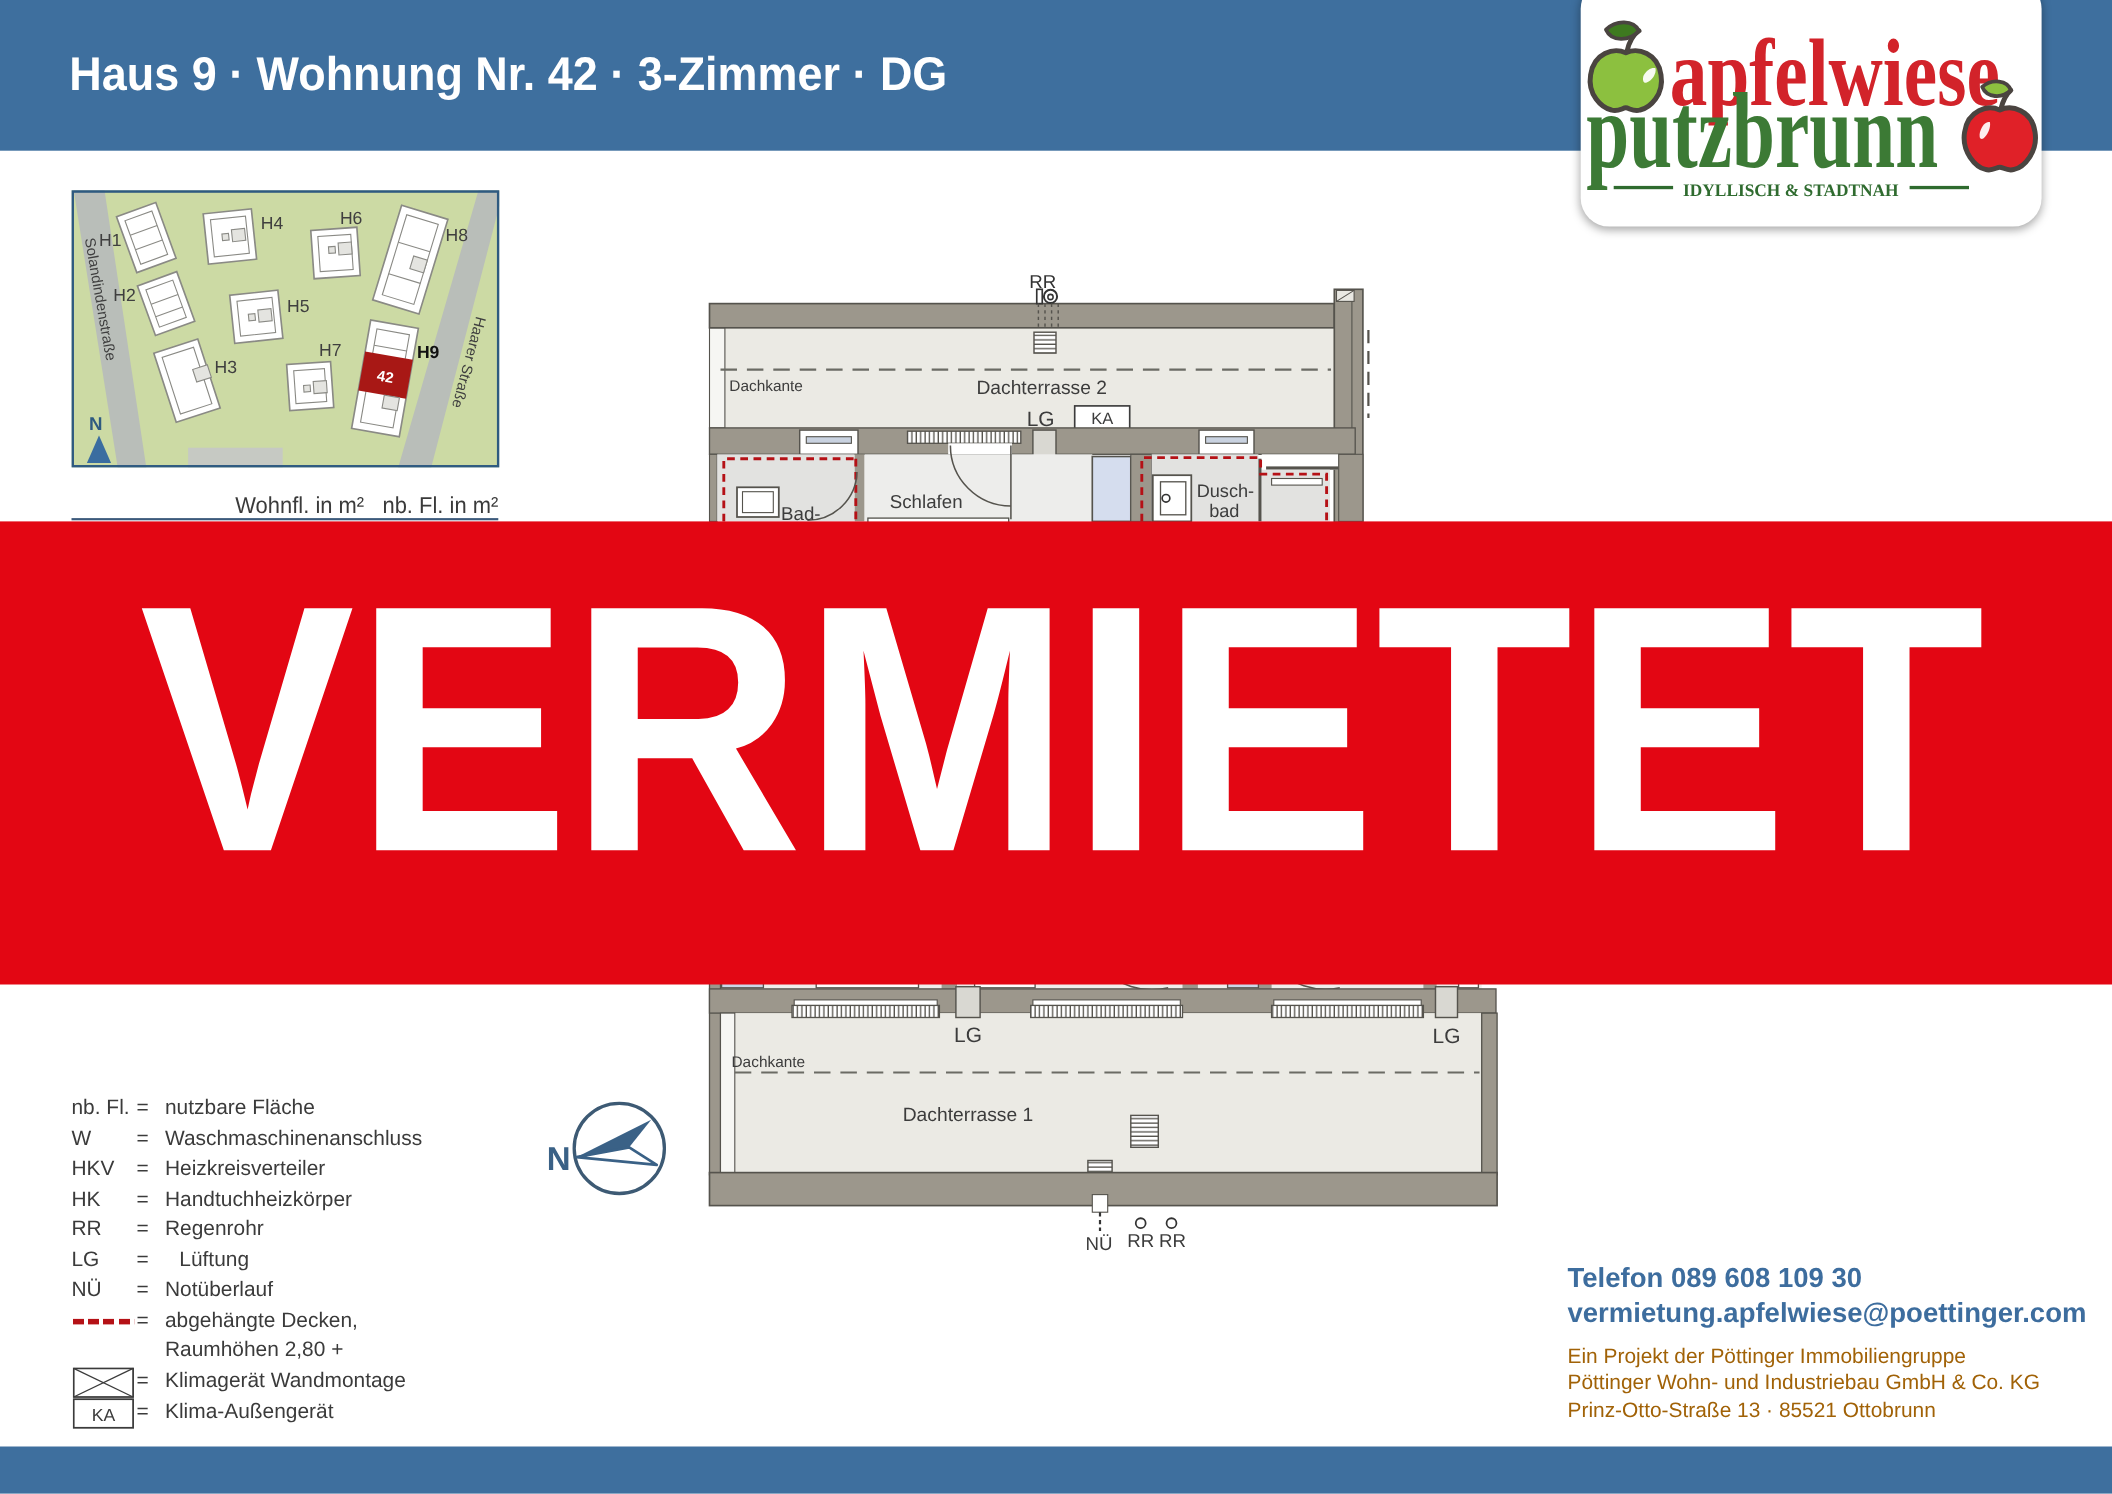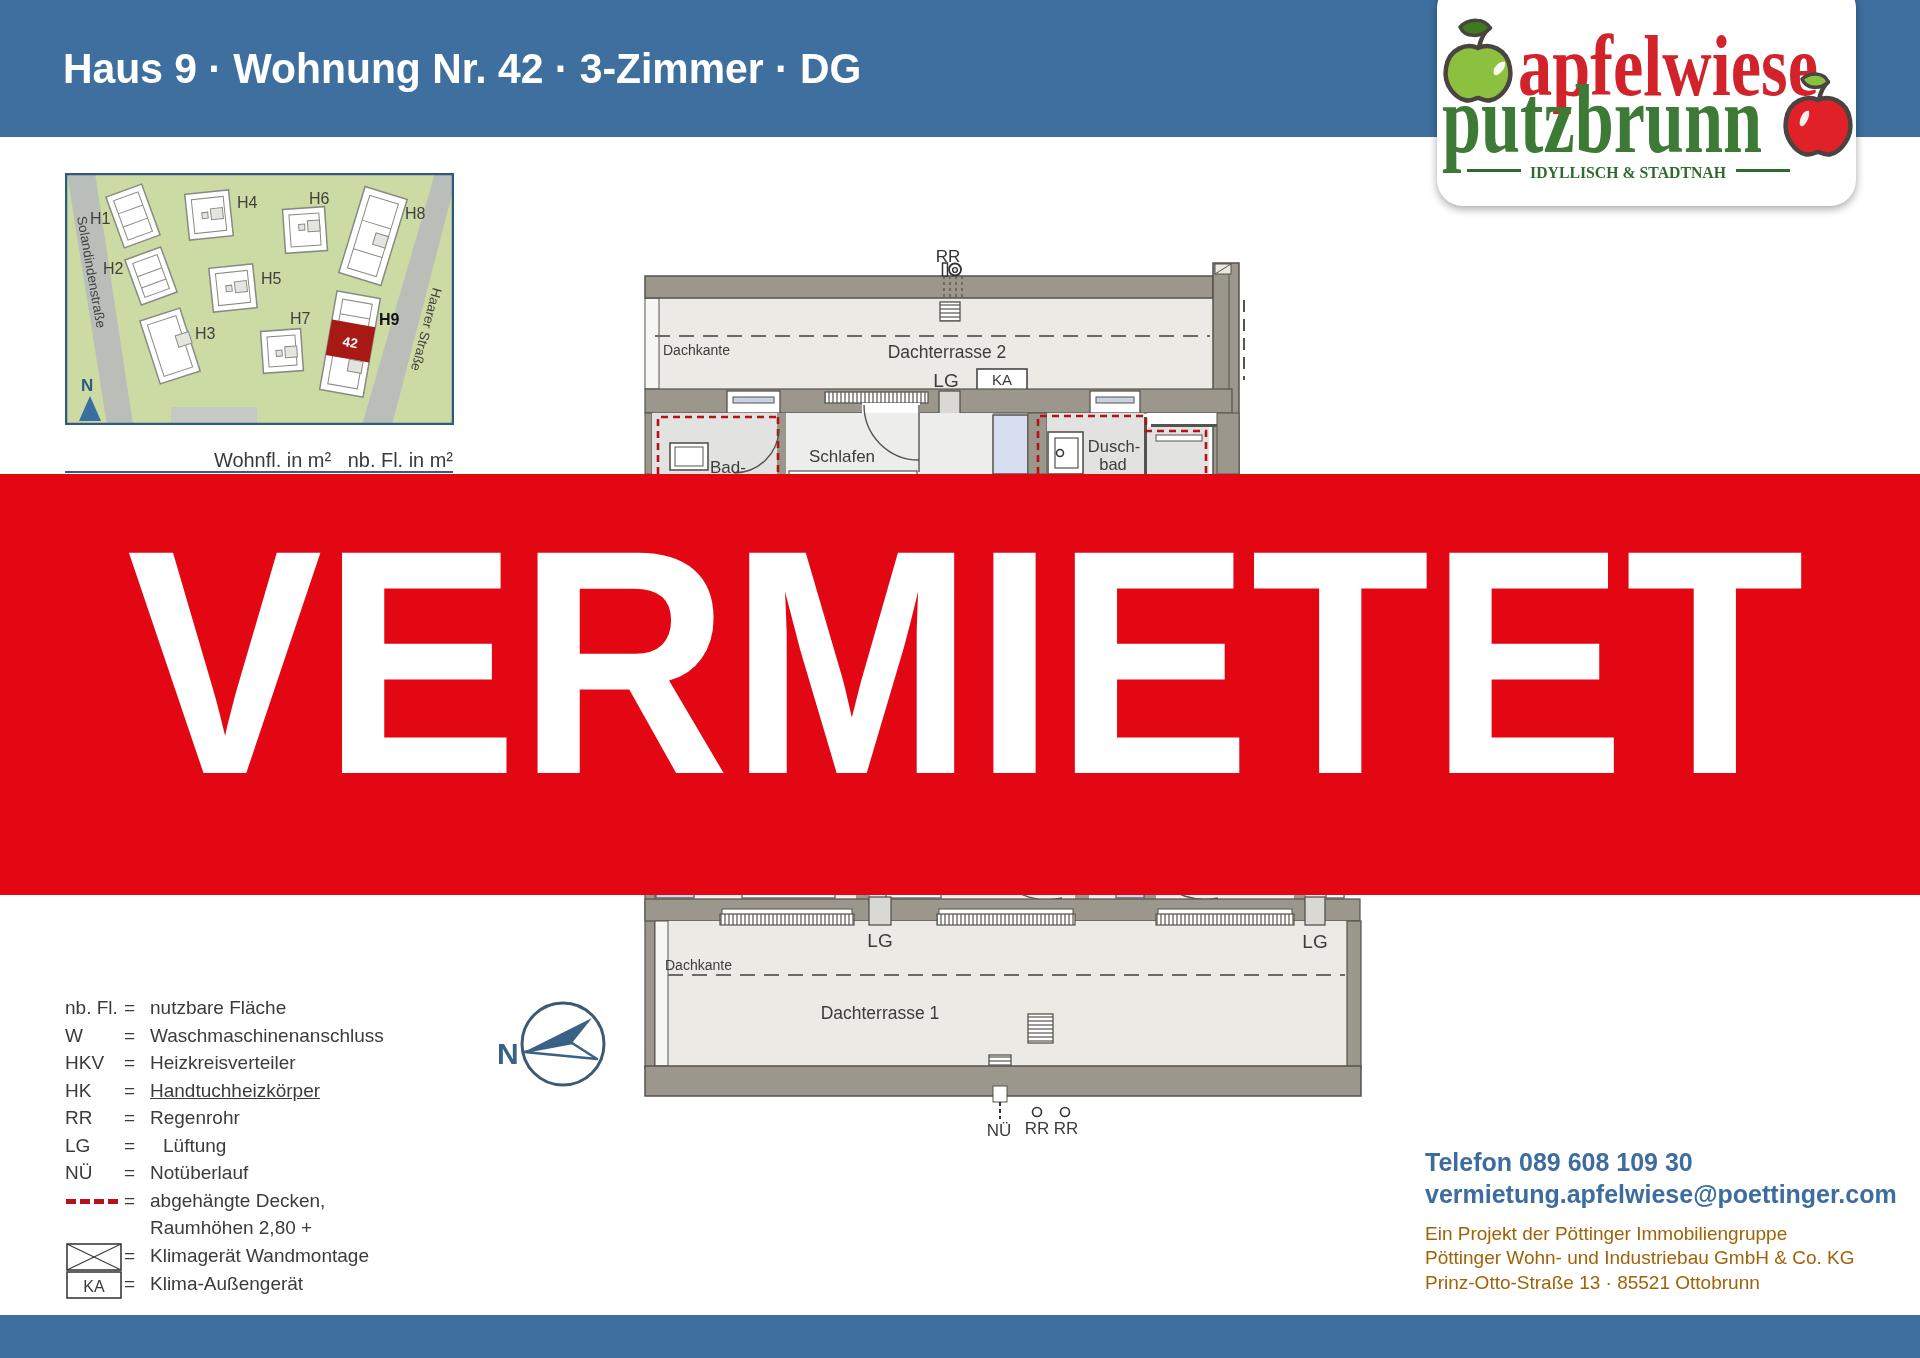--- a/index.html
+++ b/index.html
@@ -367,21 +367,21 @@
   <div class="abs" style="left:65px;top:1025px;">W</div>
     <div class="abs" style="left:124px;top:1025px;">=</div>
     <div class="abs" style="left:150px;top:1025px;text-align:right;">Waschmaschinenanschluss</div>
 
   <div class="abs" style="left:65px;top:1052px;">HKV</div>
     <div class="abs" style="left:124px;top:1052px;">=</div>
     <div class="abs" style="left:150px;top:1052px;">Heizkreisverteiler</div>
 
   <div class="abs" style="left:65px;top:1080px;">HK</div>
     <div class="abs" style="left:124px;top:1080px;">=</div>
-    <div class="abs" style="left:150px;top:1080px;text-decoration:underline;">Handtuchheizkörper</div>
+    <div class="abs" style="left:150px;top:1080px;">Handtuchheizkörper</div>
 
   <div class="abs" style="left:65px;top:1107px;">RR</div>
     <div class="abs" style="left:124px;top:1107px;">=</div>
     <div class="abs" style="left:150px;top:1107px;">Regenrohr</div>
 
   <div class="abs" style="left:65px;top:1135px;">LG</div>
     <div class="abs" style="left:124px;top:1135px;">=</div>
     <div class="abs" style="left:150px;top:1135px;margin-left:13px;">Lüftung</div>
 
   <div class="abs" style="left:65px;top:1162px;">NÜ</div>

